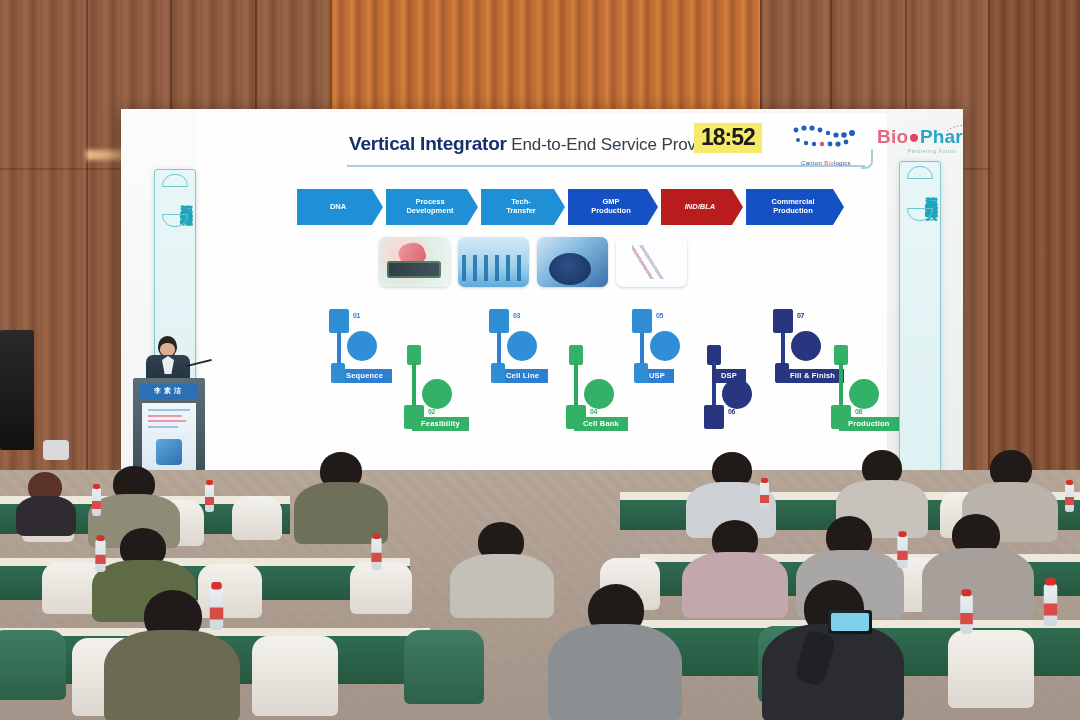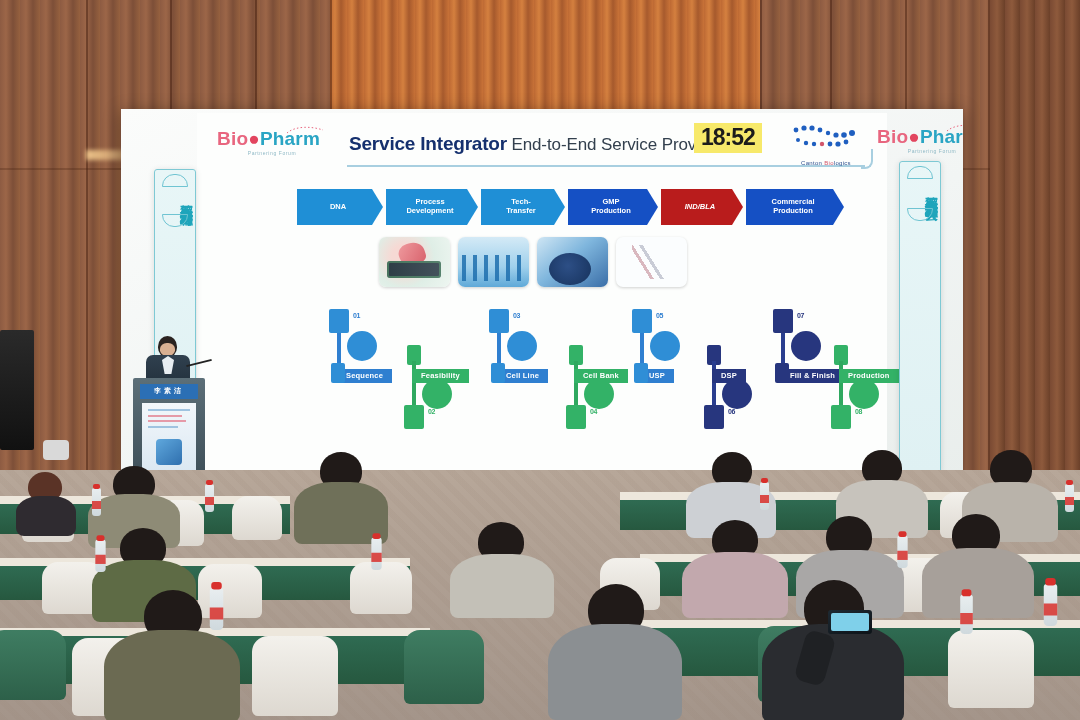--- a/index.html
+++ b/index.html
@@ -93,21 +93,21 @@
   .tl{position:absolute;left:0;top:196px;width:690px;height:150px;}
   .node{position:absolute;}
   .stick{position:absolute;width:4px;background:#2f7fd0;}
   .stick.g{background:#2fa85f;}
   .stick.d{background:#2a3e8f;}
   .flag{position:absolute;width:20px;height:24px;border-radius:2px;background:#2f8ed6;}
   .flag.g{background:#33b267;}
   .flag.d{background:#27367e;}
   .lbl{position:absolute;height:14px;line-height:14px;padding:0 9px;color:#fff;
     font-size:7.5px;font-weight:700;letter-spacing:.2px;white-space:nowrap;background:#2f7fd0;}
-  .lbl.g{background:#33b267;}
+  .lbl.g{background:#33b267;margin-top:48px;}
   .lbl.d{background:#27367e;}
   .disc{position:absolute;width:30px;height:30px;border-radius:50%;background:#2f8ed6;}
   .disc.g{background:#33b267;}
   .disc.d{background:#27367e;}
   .num{position:absolute;font-size:7px;font-weight:700;color:#2f7fd0;letter-spacing:-.5px;}
   .num.g{color:#33b267;}
   .num.d{color:#27367e;}
 
   
   .vbanner{position:absolute;width:40px;background:linear-gradient(180deg,#e8f6f7,#dff1f3);
@@ -197,32 +197,23 @@
   </div>
 
   <div class="speakerbox"></div>
   <div class="camlight"></div>
 
   <div class="screen-frame">
     <div class="screen">
 
       <div class="slide">
 
-        <div class="logo-left">
-          <svg class="bp-dots" viewBox="0 0 40 10">
-            <path d="M2 8 C10 1,26 1,38 5" stroke="#e8667f" stroke-width="1" fill="none" stroke-dasharray="1.5 2.2"></path>
-          </svg>
-          <div class="bp-word">
-            <span class="bp-bio">Bio</span><span class="bp-o">●</span><span class="bp-ph">Pharm</span>
-          </div>
-          <div class="bp-tag">Partnering Forum</div>
-        </div>
 
         <div class="slide-title">
-          <span class="st-bold">Service Integrator</span>
+          <span class="st-bold">Vertical Integrator</span>
           <span class="st-light">End-to-End Service Provider</span>
         </div>
         <div class="title-rule"></div>
 
         <div class="timer">
           <span>18:52</span>
         </div>
 
         <div class="cb-logo">
           <svg viewBox="0 0 88 34" width="88" height="34">

